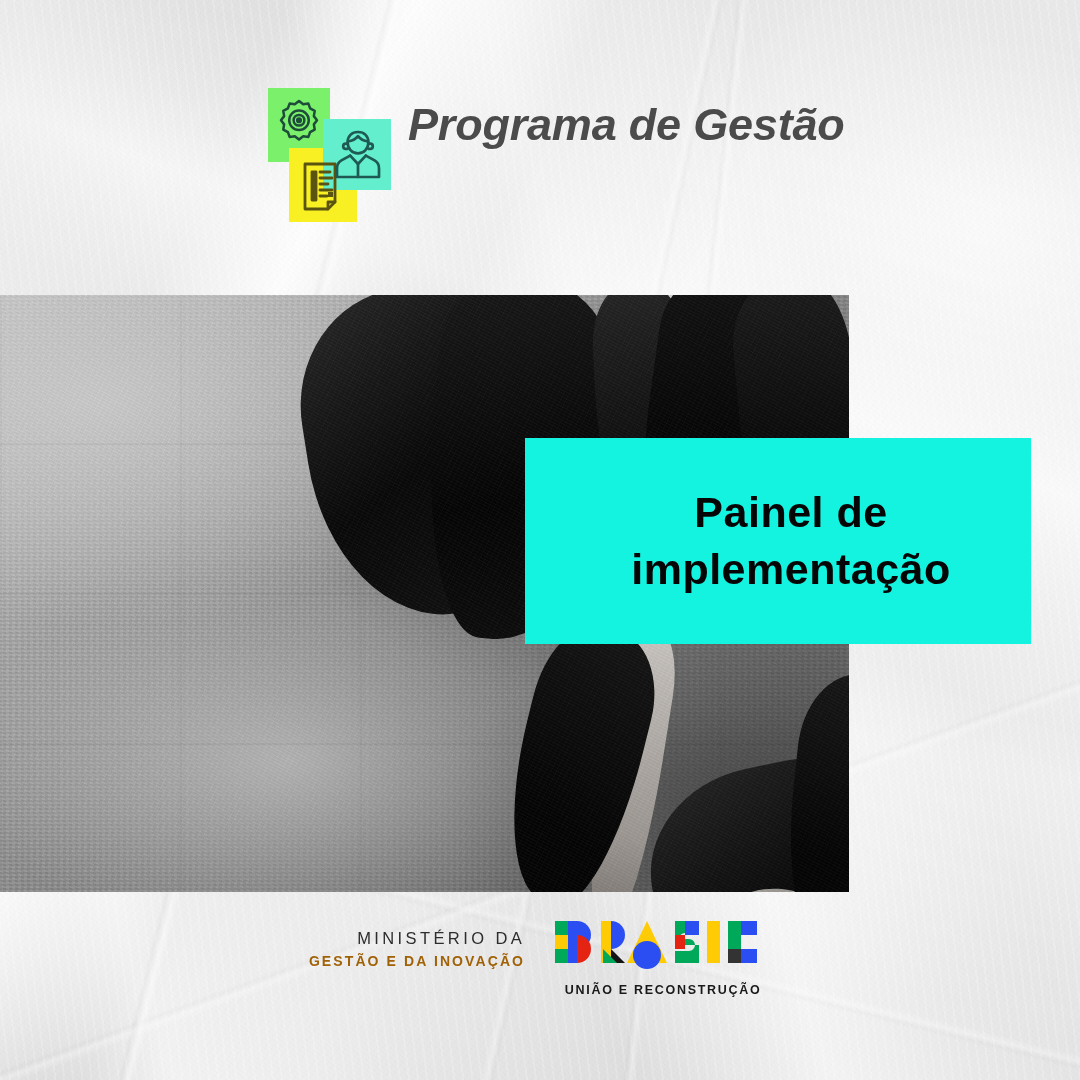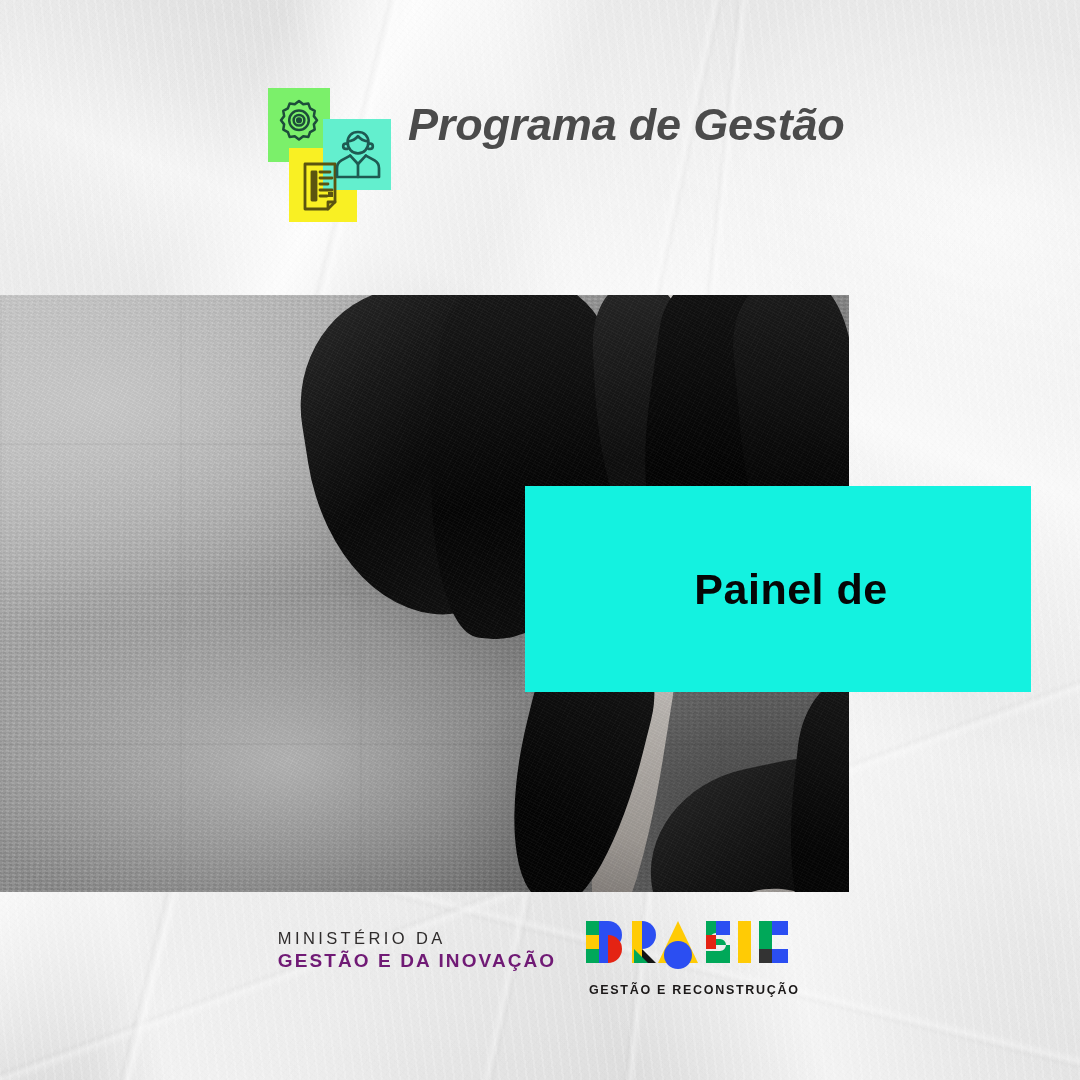--- a/index.html
+++ b/index.html
@@ -214,21 +214,20 @@
   .cyan-banner {
     position: absolute;
     left: 525px;
     top: 438px;
     width: 506px;
     height: 206px;
     background: #14f2e0;
     display: flex;
     align-items: center;
     justify-content: center;
-    margin-top: 48px;
   }
   .cyan-banner-text {
     width: 100%;
     text-align: center;
     color: #060606;
     font-size: 43px;
     font-weight: 700;
     line-height: 57px;
     letter-spacing: .5px;
     padding-left: 26px;
@@ -241,36 +240,37 @@
     left: 0;
     top: 915px;
     width: 1080px;
     height: 110px;
     display: flex;
     align-items: flex-start;
     justify-content: center;
     gap: 30px;
   }
   .ministry {
+    text-align: right;
     color: #221f1f;
     padding-top: 12px;
   }
   .ministry .l1t {
     font-size: 16.5px;
     font-weight: 400;
     letter-spacing: 3.4px;
     line-height: 22px;
     color: #2f2c2c;
   }
   .ministry .l2t, .ministry .l3t {
-    font-size: 19px;
+    font-size: 14px;
     font-weight: 700;
     letter-spacing: 2.1px;
     line-height: 24px;
-    color: #701a75;
+    color: #a16207;
   }
   .brasil-logo {
     padding-top: 6px;
     text-align: center;
   }
   .brasil-mark {
     width: 216px;
     height: 56px;
     display: block;
   }
@@ -350,20 +350,21 @@
     <span class="fig f7"></span>
     <span class="lt  l3"></span>
     <span class="fig f8"></span>
     <div class="photo-grain"></div>
     <div class="photo-shade"></div>
   </div>
 
   <div class="cyan-banner">
     <div class="cyan-banner-text">
       <div>Painel de</div>
+      <div>implementação</div>
     </div>
   </div>
 
   <div class="footer">
 
     <div class="ministry">
       <div class="l1t">MINISTÉRIO DA</div>
       <div class="l2t">GESTÃO E DA INOVAÇÃO</div>
     </div>
 
@@ -390,17 +391,17 @@
         <rect x="120" y="14" width="10" height="14" fill="#e42313"></rect>
 
         <rect x="152" y="0" width="13" height="42" fill="#ffcb05"></rect>
         <rect x="152" y="0" width="13" height="14" fill="#ffcb05"></rect>
 
         <rect x="173" y="0" width="13" height="28" fill="#00a859"></rect>
         <rect x="173" y="28" width="13" height="14" fill="#333333"></rect>
         <rect x="186" y="28" width="16" height="14" fill="#2b4ef2"></rect>
         <rect x="186" y="0" width="16" height="14" fill="#2b4ef2"></rect>
       </svg>
-      <div class="brasil-tag">GESTÃO E RECONSTRUÇÃO</div>
+      <div class="brasil-tag">UNIÃO E RECONSTRUÇÃO</div>
     </div>
   </div>
 
 </div>
 
 </body></html>

